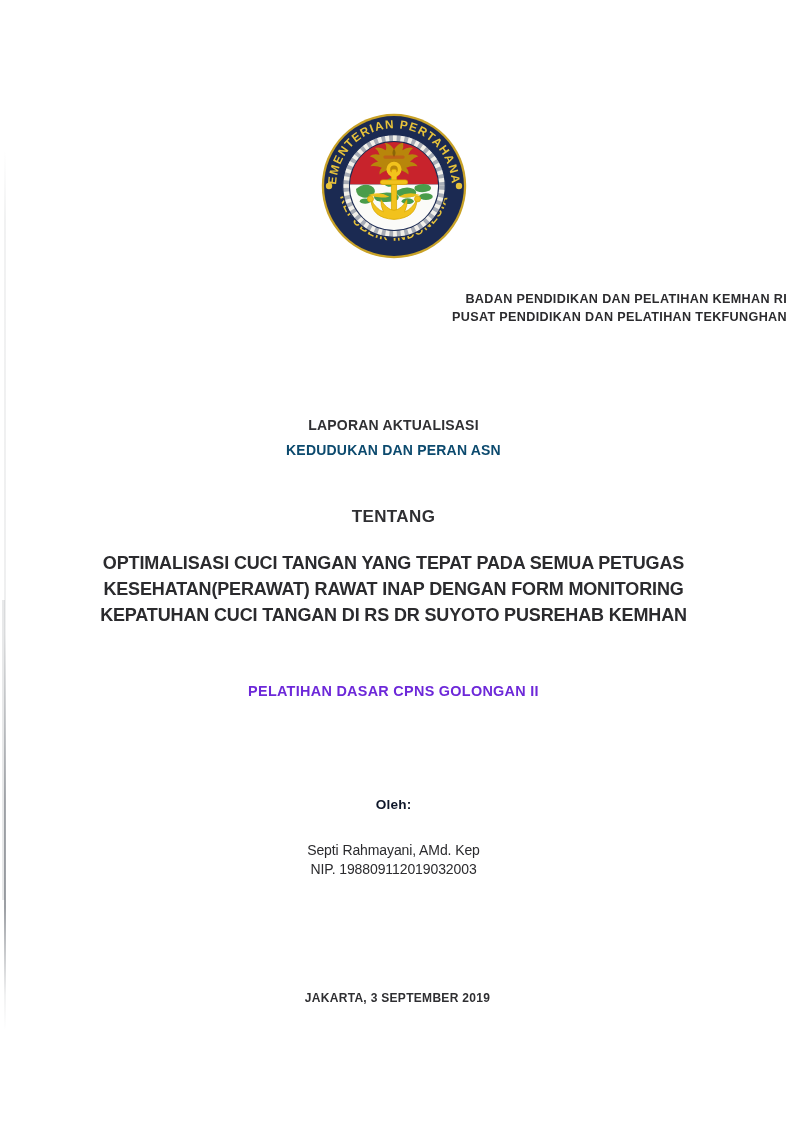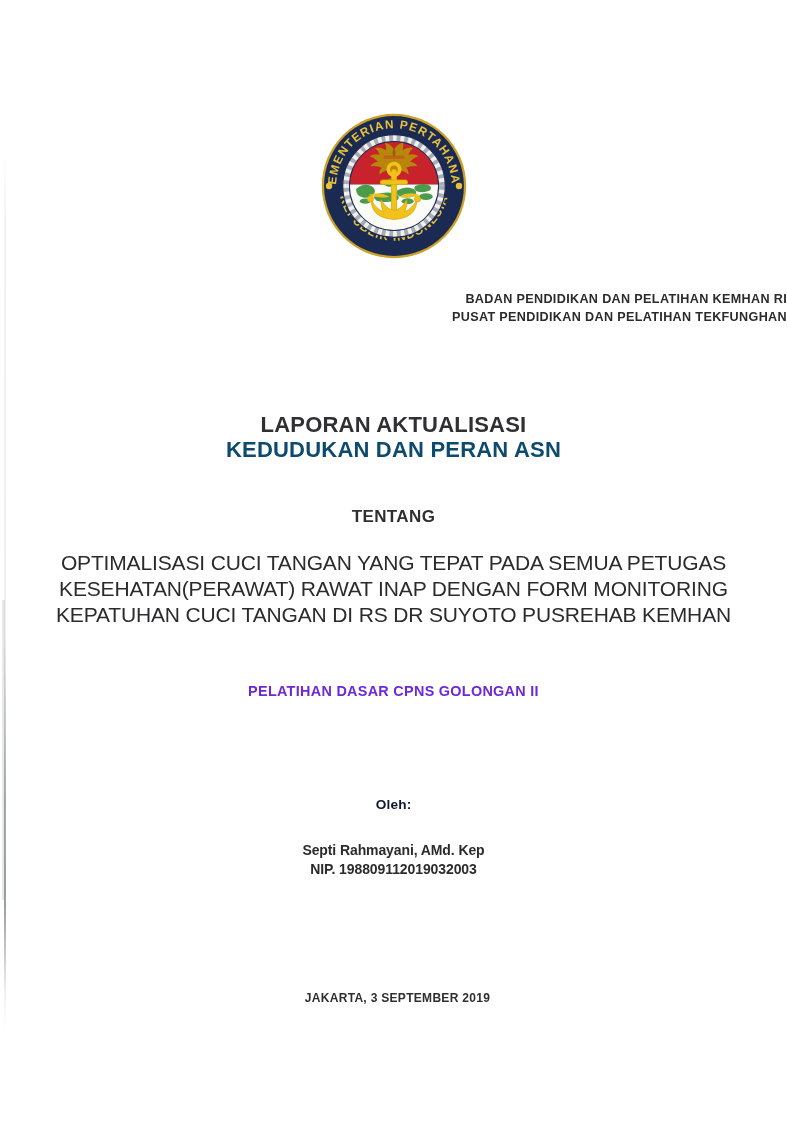--- a/index.html
+++ b/index.html
@@ -77,43 +77,43 @@
     line-height: 17.5px;
     text-align: right;
   }
 
   .title-block {
     position: absolute;
     left: 0; right: 0;
     top: 413px;
     color: #303033;
     font-weight: bold;
-    font-size: 22px;
+    font-size: 14px;
     letter-spacing: 0.2px;
     line-height: 24.5px;
   }
   .title-faded { color: #0c4a6e; }
 
   .tentang {
     position: absolute;
     left: 0; right: 0;
     top: 507px;
     color: #2f2f32;
     font-weight: bold;
     font-size: 17px;
     letter-spacing: 0.4px;
   }
 
   .subject-block {
     position: absolute;
     left: 0; right: 0;
     top: 550px;
     color: #2b2b2e;
-    font-weight: normal;
-    font-size: 21px;
+    font-weight: bold;
+    font-size: 18px;
     line-height: 26px;
     letter-spacing: -0.15px;
   }
 
   .program {
     position: absolute;
     left: 0; right: 0;
     top: 683px;
     color: #6d28d9;
     font-weight: bold;
@@ -129,21 +129,21 @@
     font-weight: bold;
     font-size: 13.6px;
     letter-spacing: 0.2px;
   }
 
   .author-block {
     position: absolute;
     left: 0; right: 0;
     top: 841px;
     color: #2b2b2e;
-    font-weight: bold;
+    font-weight: normal;
     font-size: 14px;
     line-height: 19px;
     letter-spacing: -0.1px;
   }
 
   .place-date {
     position: absolute;
     left: 8px; right: 0;
     top: 991px;
     color: #2f2f32;

